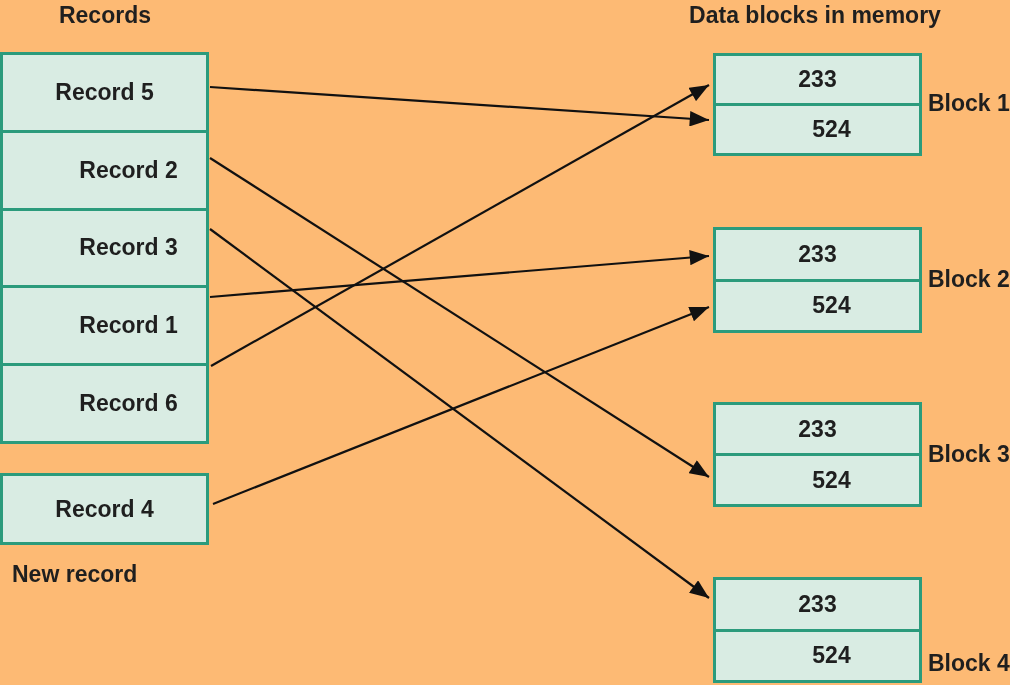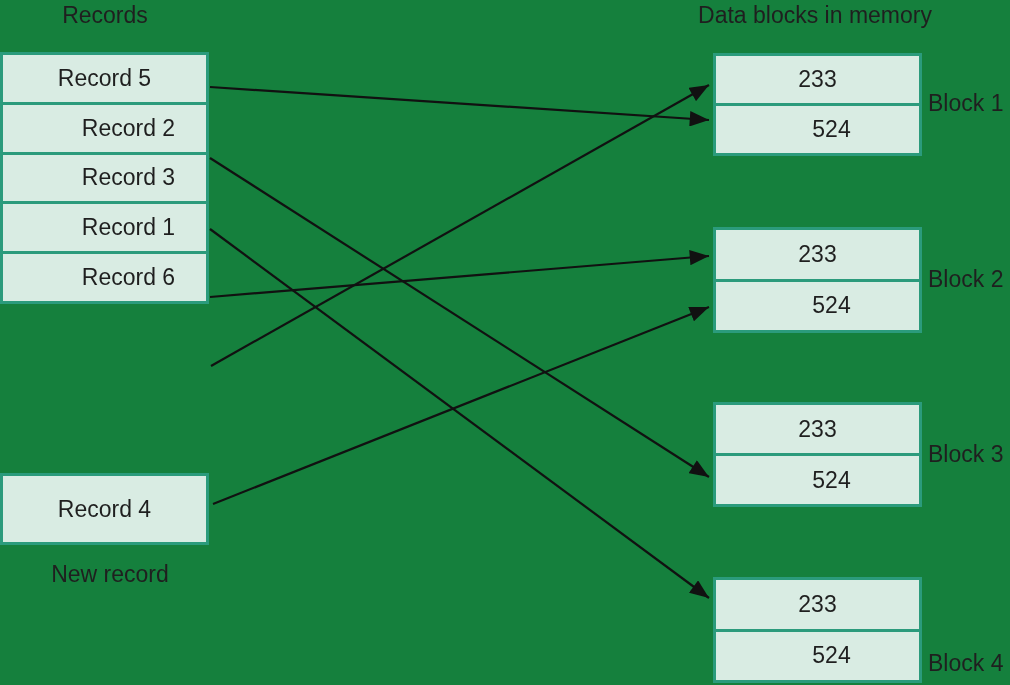--- a/index.html
+++ b/index.html
@@ -3,47 +3,47 @@
 <meta charset="utf-8">
 <style>
   :root{
     --fill:#d9ece3;
     --border:#2b9b7c;
     --text:#1f1f1f;
     --arrow:#111111;
   }
   html,body{margin:0;padding:0;background:#ffffff;}
   body{font-family:"Liberation Sans","DejaVu Sans",sans-serif;color:var(--text);}
-  #canvas{position:relative;width:1010px;height:685px;background:#15803d;overflow:hidden;}
+  #canvas{position:relative;width:1010px;height:685px;background:#fdba74;overflow:hidden;font-weight:bold;}
 
   .title{position:absolute;top:0;font-size:23px;line-height:30px;text-align:center;}
   #title-left{left:0;width:210px;}
   #title-right{left:615px;width:400px;}
 
   .greenbox{
     position:absolute;
     background:var(--fill);
     border:3px solid var(--border);
     box-sizing:border-box;
     display:flex;
     flex-direction:column;
   }
-  #record-stack{left:0;top:52px;width:209px;height:252px;}
+  #record-stack{left:0;top:52px;width:209px;height:392px;}
   .record-row{
     flex:1;display:flex;align-items:center;justify-content:center;
     font-size:23px;
   }
   .record-row + .record-row{border-top:3px solid var(--border);padding-left:48px;}
 
   #record-new{left:0;top:473px;width:209px;height:72px;align-items:center;justify-content:center;display:flex;}
   #record-new .record-label{font-size:23px;}
 
   #new-record-caption{
-    position:absolute;left:4px;top:561px;width:212px;
-    text-align:center;font-size:23px;line-height:27px;
+    position:absolute;left:12px;top:561px;width:212px;
+    text-align:left;font-size:23px;line-height:27px;
   }
 
   .block{width:209px;left:713px;}
   #block-1{top:53px;height:103px;}
   #block-2{top:227px;height:106px;}
   #block-3{top:402px;height:105px;}
   #block-4{top:577px;height:106px;}
   .cell{
     flex:1;display:flex;align-items:center;justify-content:center;
     font-size:23px;

